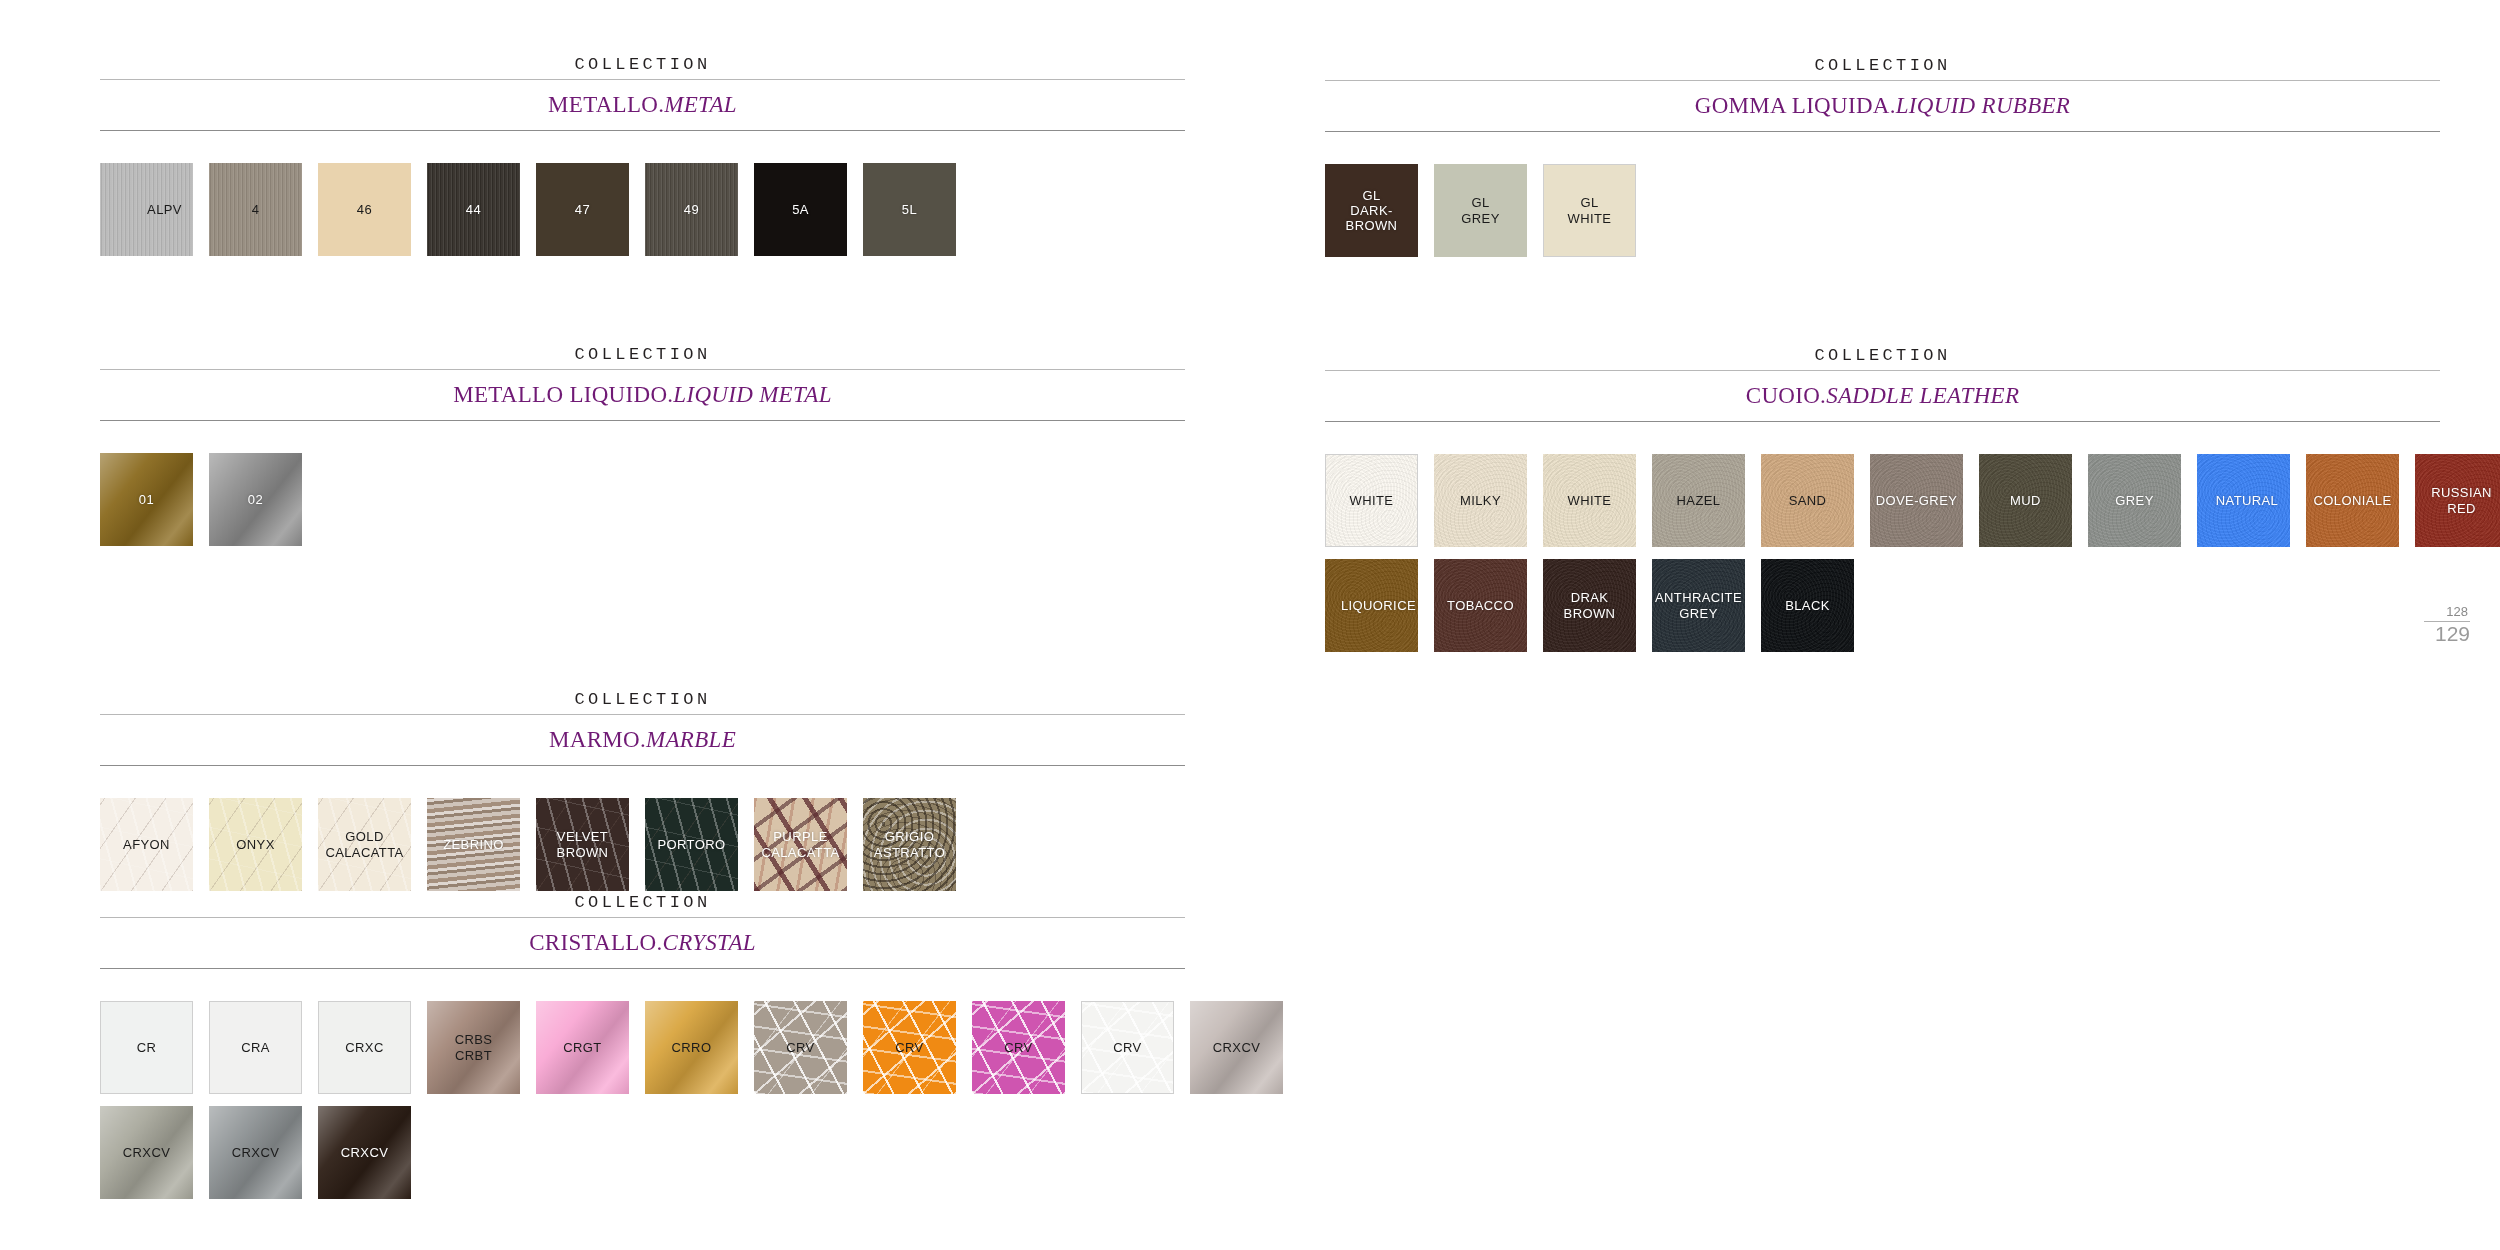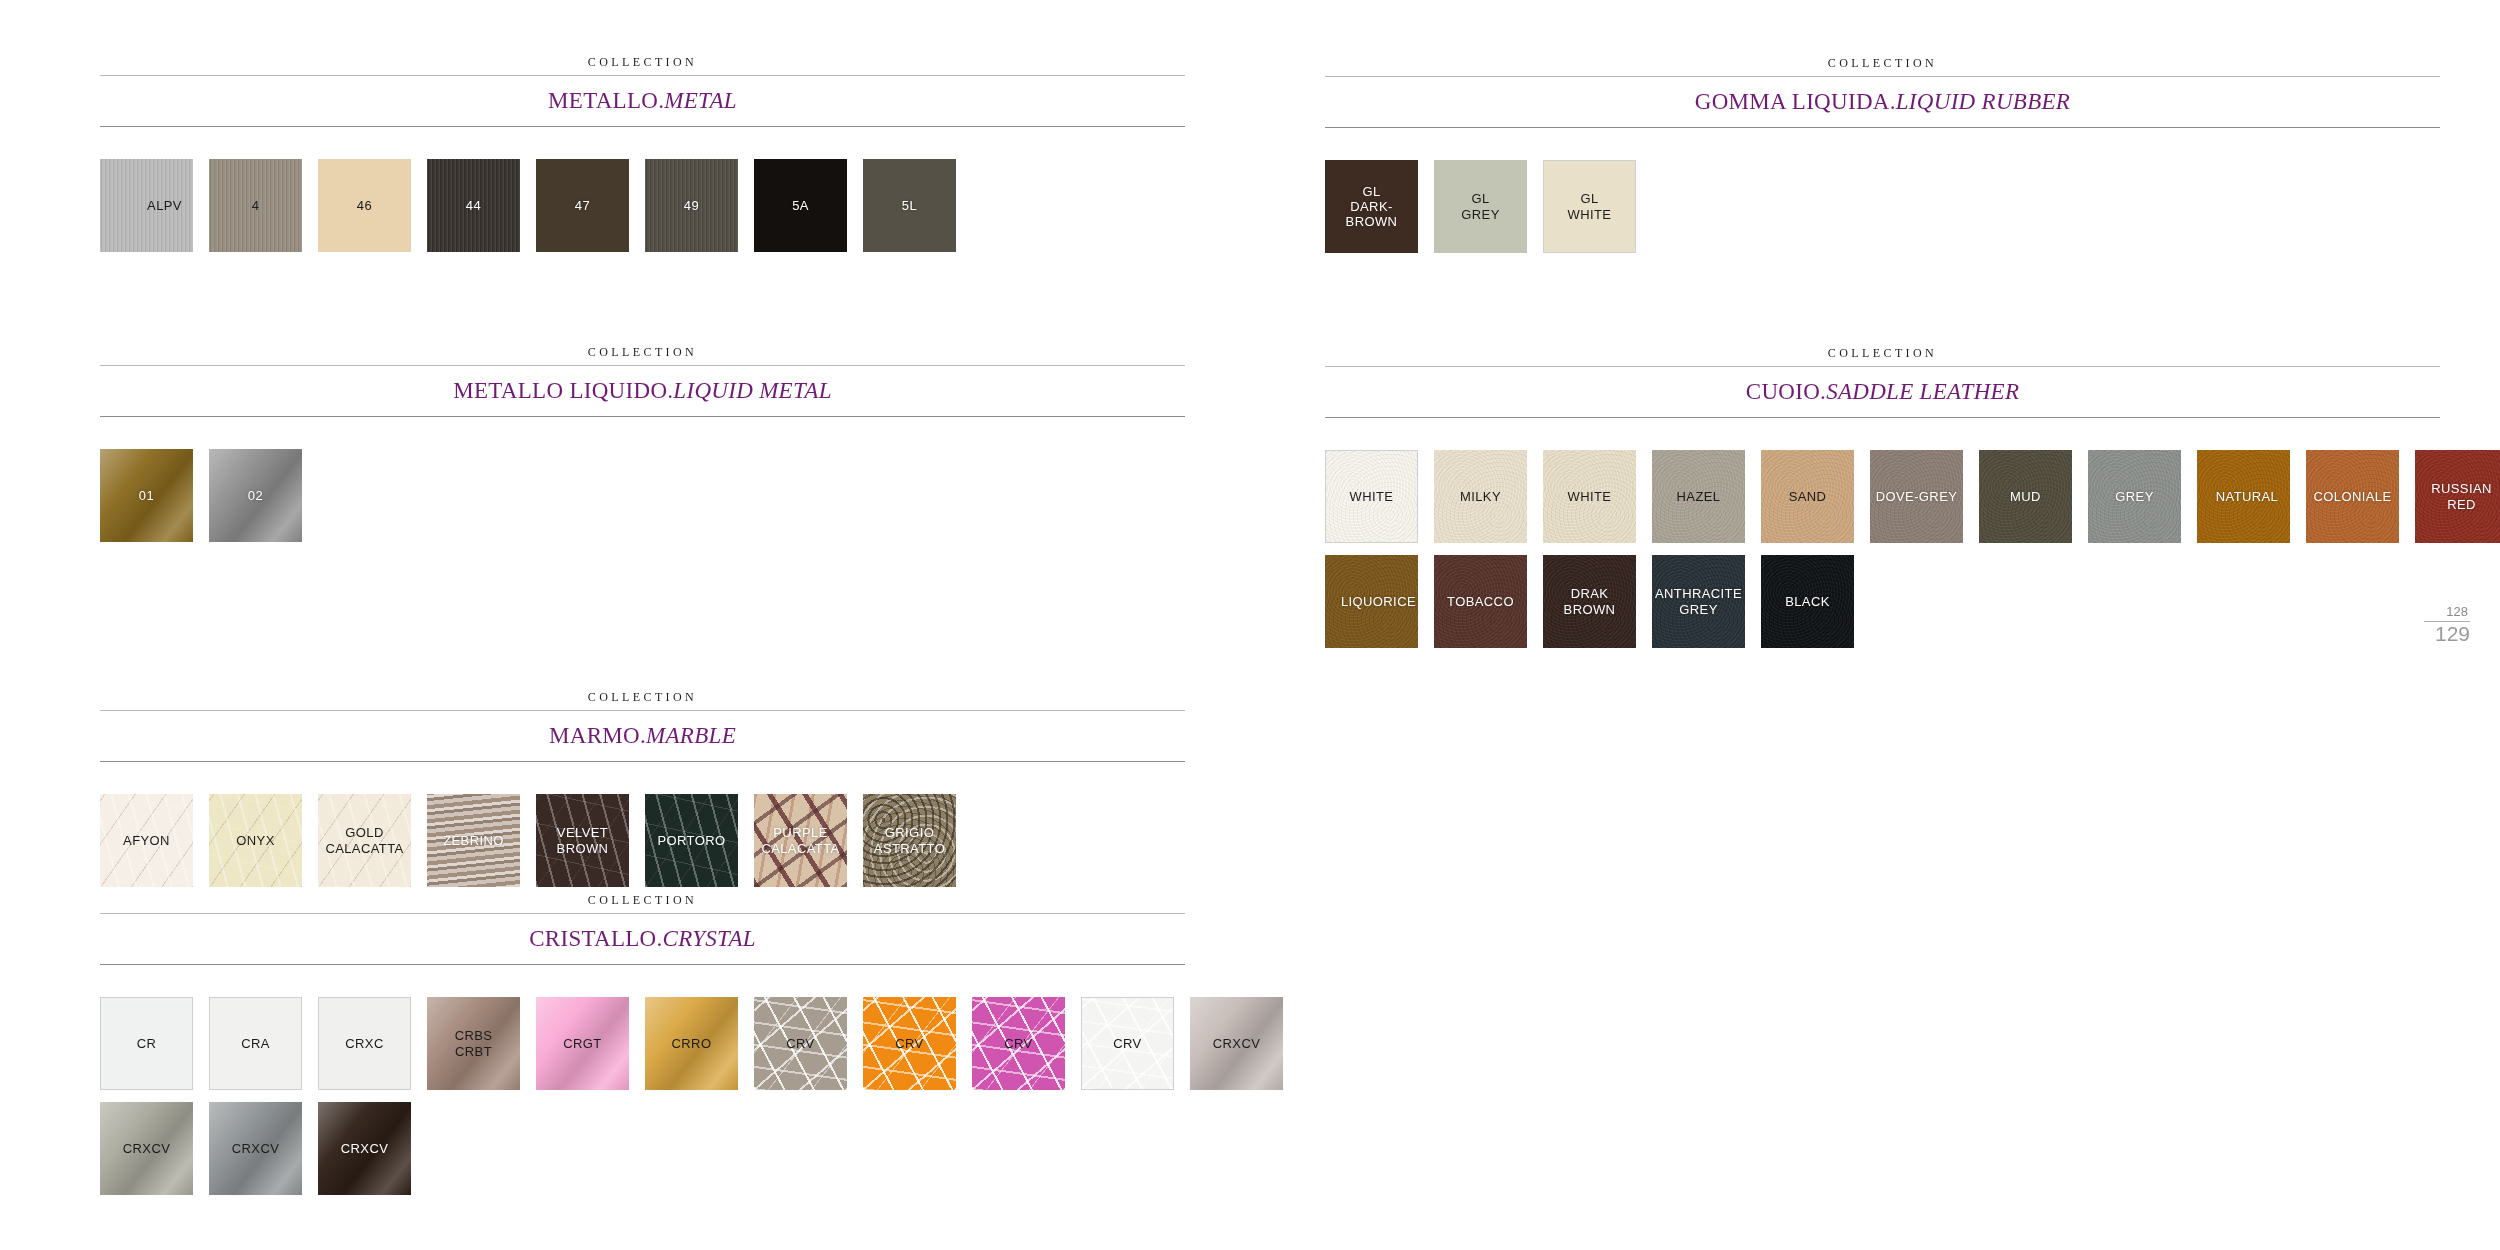--- a/index.html
+++ b/index.html
@@ -12,24 +12,24 @@
   .page { position: relative; width: 2500px; height: 1250px; }
 
   .column { position: absolute; top: 0; }
   .col-left  { left: 100px;  width: 1085px; }
   .col-right { left: 1325px; width: 1115px; }
 
   
   .section { position: relative; }
   .sec-collection {
     text-align: center;
-    font-size: 12px;
+    font-size: 17px;
     letter-spacing: 3.4px;
     color: #231f20;
-    font-family: Liberation Serif, serif;
+    font-family: Liberation Mono, monospace;
     padding-bottom: 5px;
   }
   .rule { height: 1px; background: #b8b8b8; width: 100%; }
   .rule.dark { background: #8c8c8c; }
   .sec-title-band {
     height: 50px;
     display: flex; align-items: center; justify-content: center;
   }
   .sec-title {
     font-family: "Liberation Serif", serif;
@@ -366,21 +366,21 @@
               <div class="lbl">DOVE-GREY</div>
             </div>
             <div class="swatch light-text" style="background: rgb(79, 74, 57);">
               <div class="tex leather"></div>
               <div class="lbl">MUD</div>
             </div>
             <div class="swatch light-text" style="background: rgb(140, 144, 140);">
               <div class="tex leather"></div>
               <div class="lbl">GREY</div>
             </div>
-            <div class="swatch light-text" style="background: #a16207; padding-left: 7px;">
+            <div class="swatch light-text" style="background: #3b82f6; padding-left: 7px;">
               <div class="tex leather"></div>
               <div class="lbl">NATURAL</div>
             </div>
             <div class="swatch light-text" style="background: rgb(181, 99, 42);">
               <div class="tex leather"></div>
               <div class="lbl">COLONIALE</div>
             </div>
             <div class="swatch light-text" style="background: rgb(142, 42, 29);">
               <div class="tex leather"></div>
               <div class="lbl">RUSSIAN

